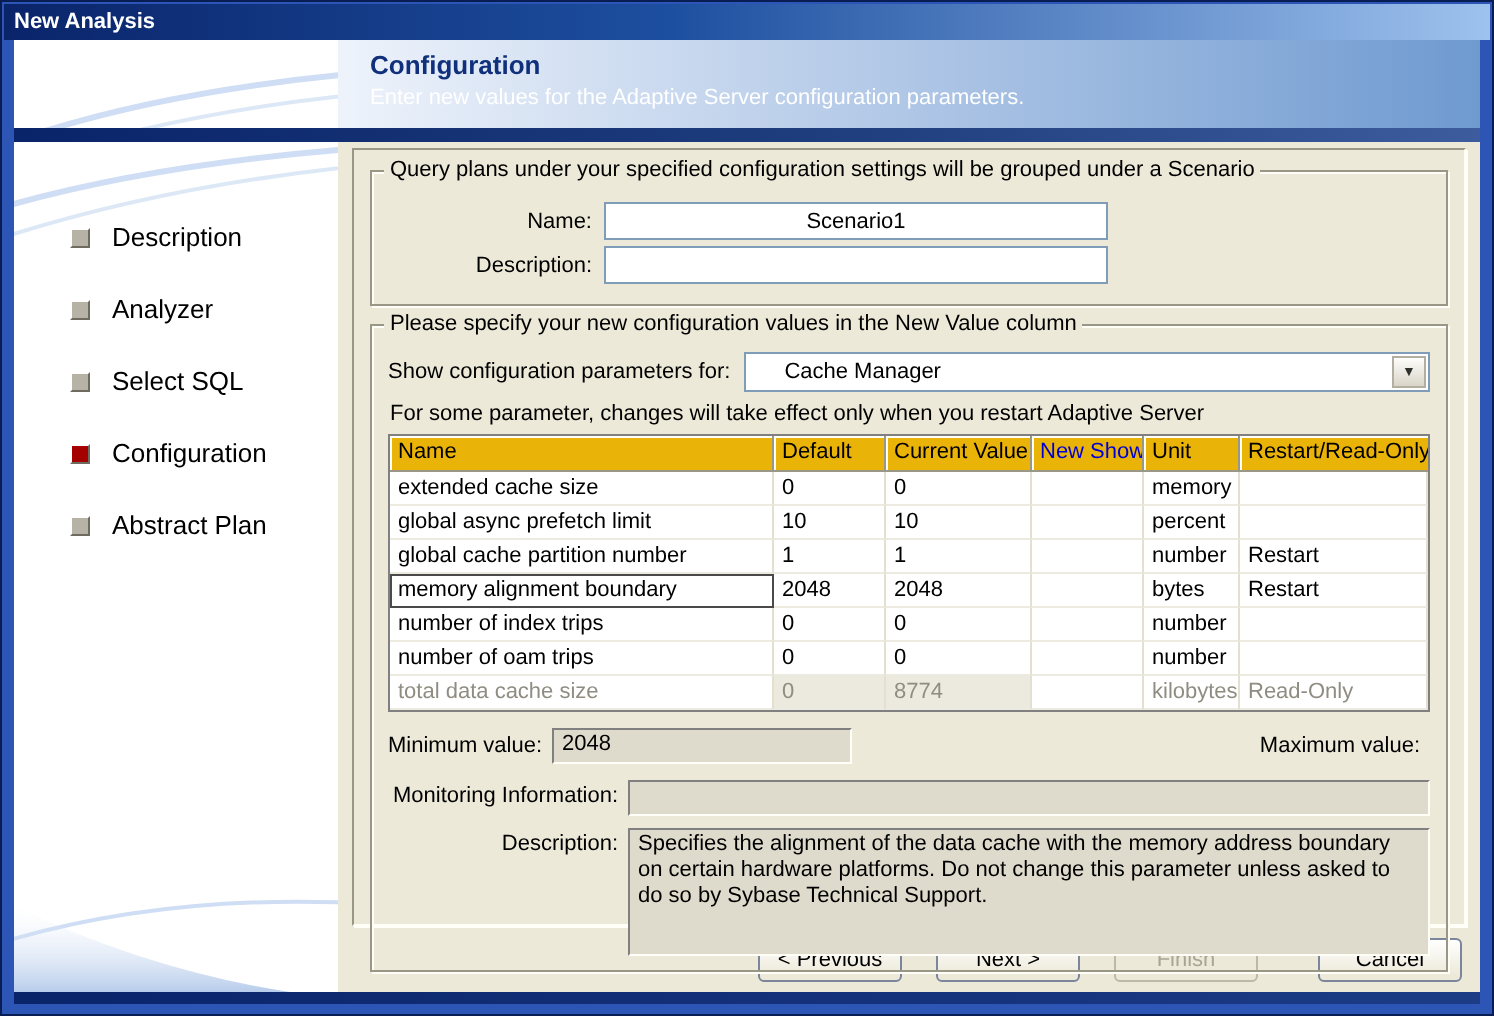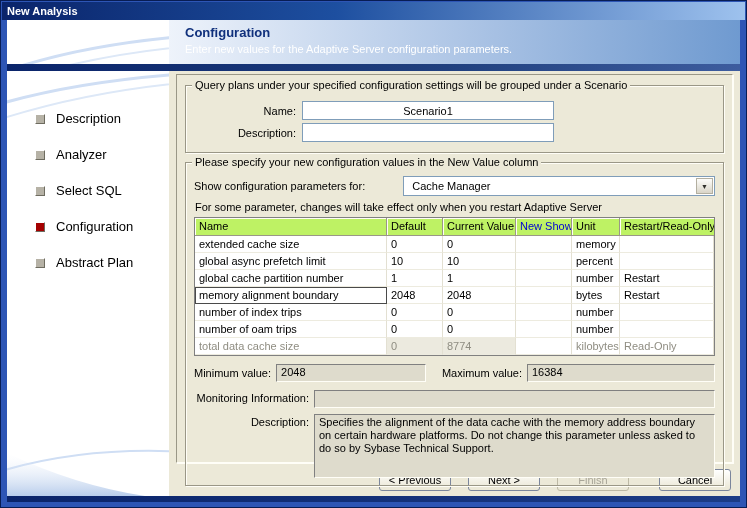--- a/index.html
+++ b/index.html
@@ -43,27 +43,27 @@
   .main { flex:1; background:#ece9d8; display:flex; flex-direction:column; padding:3px 7px 0 7px; min-width:0; }
   .panel { flex:1; border:1px solid; border-color:#9a9787 #fffef7 #fffef7 #9a9787; box-shadow:1px 1px 0 #fffef7; padding:10px 8px 6px 8px; display:flex; flex-direction:column; min-height:0; }
   .groupbox { position:relative; border:1px solid #9a9787; box-shadow:inset 1px 1px 0 #fffef7, 1px 1px 0 #fffef7; padding:12px 8px 7px 8px; margin-bottom:9px; }
   .legend { position:absolute; top:-7px; left:6px; background:#ece9d8; padding:0 3px; white-space:nowrap; font-size:11px; }
   .form-row { display:flex; align-items:center; margin:3px 0; }
   .lbl { width:108px; text-align:right; padding-right:6px; flex:0 0 auto; }
   .txt { height:19px; border:1px solid #7f9db9; background:#fff; width:252px; padding:1px 8px; font:inherit;text-align:center; }
   
   .show-row { display:flex; align-items:center; margin:1px 0 5px 0; }
   .show-lbl { padding-right:7px; white-space:nowrap; }
-  .combo { flex:1; height:20px; border:1px solid #7f9db9; background:#fff; display:flex; align-items:center; position:relative; padding:0 20px 0 8px; cursor:default;margin-left:31px; }
+  .combo { flex:1; height:20px; border:1px solid #7f9db9; background:#fff; display:flex; align-items:center; position:relative; padding:0 20px 0 19px; cursor:default; }
   .combo-arrow { position:absolute; right:1px; top:1px; bottom:1px; width:17px; background:linear-gradient(#fdfdfb,#d9d5c8); border:1px solid #b3afa0; display:flex; align-items:center; justify-content:center; font-size:7px; color:#30302c; }
   .note { margin:0 0 4px 1px; }
   
   .grid { border:1px solid #808080; background:#fff; flex:0 0 auto; }
   .thead, .tr { display:grid; grid-template-columns:192px 56px 73px 56px 48px 1fr; }
-  .th { background:#bef264; padding:2px 4px 3px 4px; border-right:1px solid #9a9787; border-bottom:1px solid #9a9787; box-shadow:inset 1px 1px 0 #fffef7; white-space:nowrap; overflow:hidden; }
+  .th { background:#eab308; padding:2px 4px 3px 4px; border-right:1px solid #9a9787; border-bottom:1px solid #9a9787; box-shadow:inset 1px 1px 0 #fffef7; white-space:nowrap; overflow:hidden; }
   .th-new { color:#0000d4; }
   .td { height:17px; line-height:15px; padding:1px 4px; border-right:1px solid #e3e0d2; border-bottom:1px solid #edebdf; white-space:nowrap; overflow:hidden; }
   .cell-focus { border:1px solid #4a4a4a; padding:0 3px; }
   .tr-disabled .td { color:#8f8d82; }
   .tr-disabled .td-dim { background:#eceadf; }
   
   .ro { background:#dedbcc; border:1px solid; border-color:#808080 #fffef7 #fffef7 #808080; padding:1px 4px; height:18px; overflow:hidden; }
   .minmax { display:flex; align-items:center; margin:8px 0 2px 0; }
   .mm-lbl { padding-right:5px; white-space:nowrap; }
   .mm-f1 { width:150px; }
@@ -238,21 +238,20 @@
                 <div class="td">kilobytes</div>
                 <div class="td">Read-Only</div>
               </div>
             </div>
 
             <div class="minmax">
               <span class="mm-lbl">Minimum value:</span>
               <span class="ro mm-f1">2048</span>
               <span class="mm-spacer"></span>
               <span class="mm-lbl">Maximum value:</span>
-              <span class="ro mm-f2">16384</span>
             </div>
 
             <div class="form-row2">
               <span class="lbl2">Monitoring Information:</span>
               <span class="ro ro-wide"></span>
             </div>
 
             <div class="form-row2">
               <span class="lbl2">Description:</span>
               <span class="ro ro-wide desc-box">Specifies the alignment of the data cache with the memory address boundary on certain hardware platforms. Do not change this parameter unless asked to do so by Sybase Technical Support.</span>

